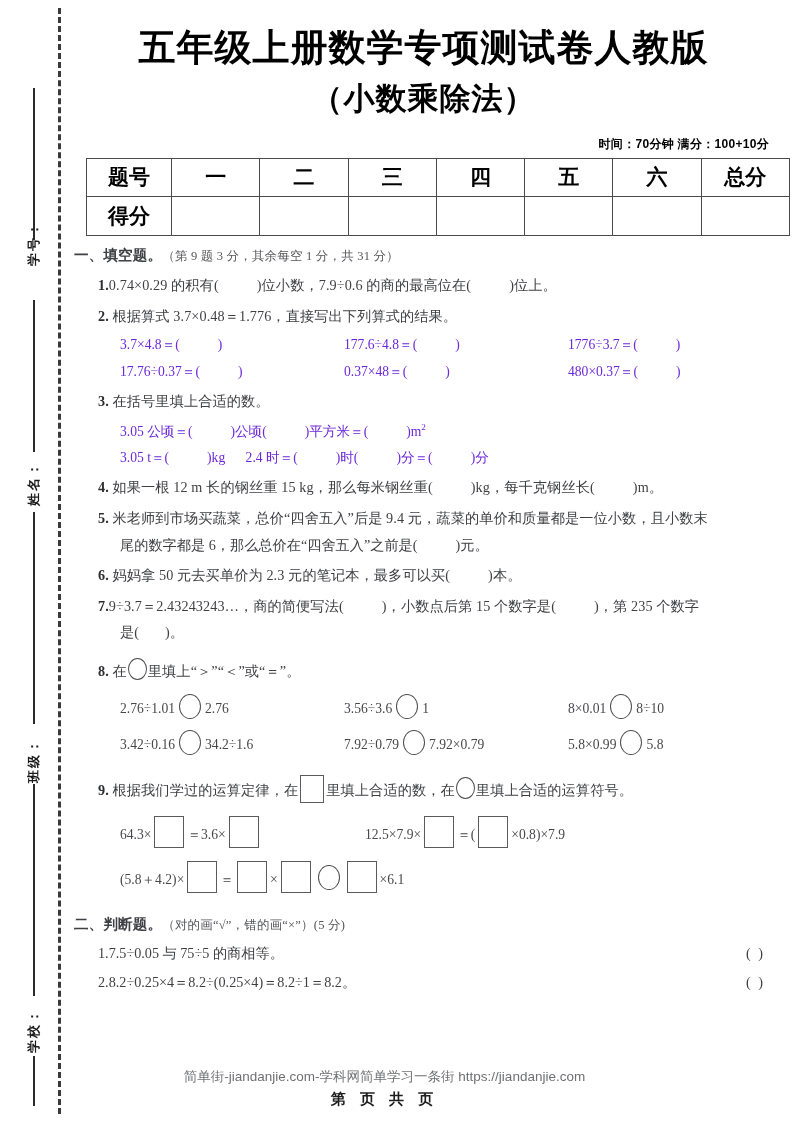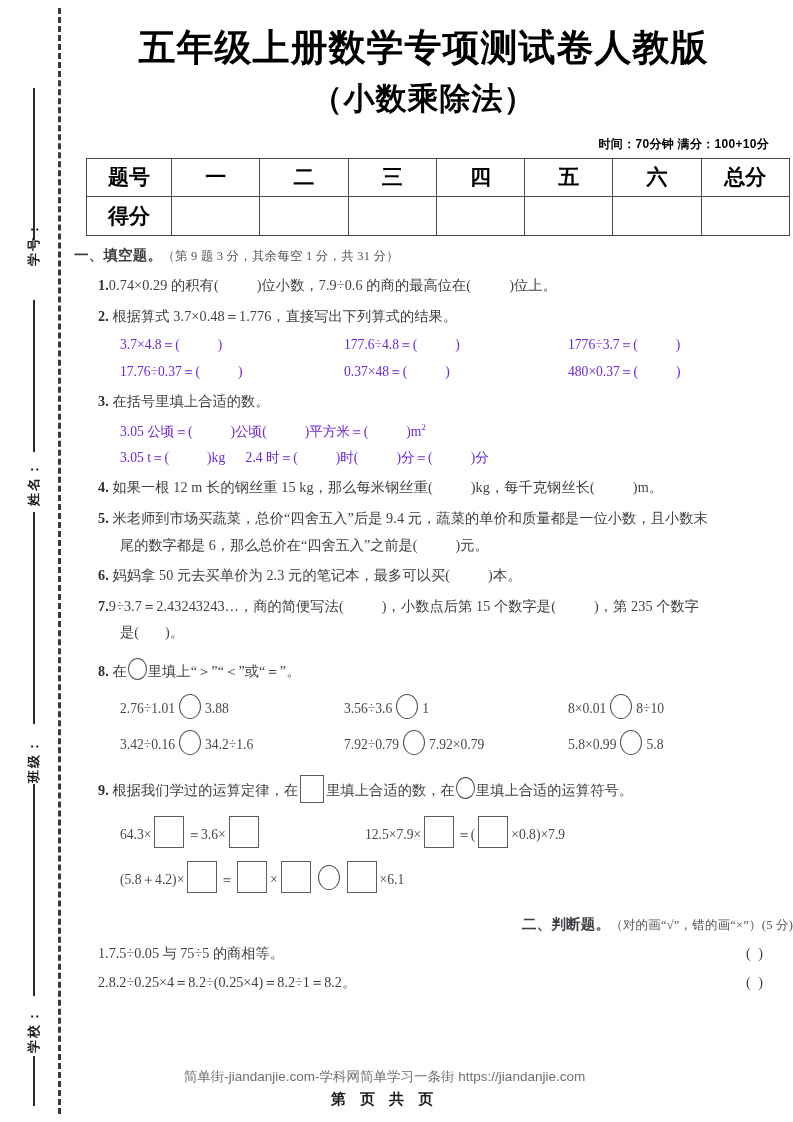--- a/index.html
+++ b/index.html
@@ -344,42 +344,42 @@
     <span class="num">7.</span><span>9÷3.7＝2.43243243…，商的简便写法(</span><span class="blank"></span><span>)，小数点后第 15 个数字是(</span><span class="blank"></span><span>)，第 235 个数字</span>
   </div>
   <div class="q-line2">
     <span>是(</span><span class="blank-sm"></span><span>)。</span>
   </div>
 
   <div class="q" style="margin-top:16px;">
     <span class="num">8.</span>&nbsp;<span>在</span><span class="circ-inline"></span><span>里填上“＞”“＜”或“＝”。</span>
   </div>
   <div class="cmp-row">
-    <span class="cell"><span>2.76÷1.01</span><span class="circ"></span><span>3.88</span></span>
+    <span class="cell"><span>2.76÷1.01</span><span class="circ"></span><span>2.76</span></span>
     <span class="cell"><span>3.56÷3.6</span><span class="circ"></span><span>1</span></span>
     <span class="cell"><span>8×0.01</span><span class="circ"></span><span>8÷10</span></span>
   </div>
   <div class="cmp-row">
     <span class="cell"><span>3.42÷0.16</span><span class="circ"></span><span>34.2÷1.6</span></span>
     <span class="cell"><span>7.92÷0.79</span><span class="circ"></span><span>7.92×0.79</span></span>
     <span class="cell"><span>5.8×0.99</span><span class="circ"></span><span>5.8</span></span>
   </div>
 
   <div class="q" style="margin-top:20px;">
     <span class="num">9.</span>&nbsp;<span>根据我们学过的运算定律，在</span><span class="box-inline"></span><span>里填上合适的数，在</span><span class="circ-inline"></span><span>里填上合适的运算符号。</span>
   </div>
   <div class="eq-row">
     <span class="cell"><span>64.3×</span><span class="box"></span><span>＝3.6×</span><span class="box"></span></span>
     <span class="cell"><span>12.5×7.9×</span><span class="box"></span><span>＝(</span><span class="box"></span><span>×0.8)×7.9</span></span>
   </div>
   <div class="eq-row">
     <span><span>(5.8＋4.2)×</span><span class="box"></span><span>＝</span><span class="box"></span><span>×</span><span class="box"></span><span class="circ"></span><span class="box"></span><span>×6.1</span></span>
   </div>
 
-  <div class="section-head" style="margin-top:22px;text-align:right;">
+  <div class="section-head" style="margin-top:22px;">
     <span class="sec-name">二、判断题。</span><span class="sec-note">（对的画“√”，错的画“×”）(5 分)</span>
   </div>
 
   <div class="tf-row">
     <span class="txt"><span class="num">1.</span><span>7.5÷0.05 与 75÷5 的商相等。</span></span>
     <span class="spacer"></span>
     <span class="paren">(          )</span>
   </div>
   <div class="tf-row">
     <span class="txt"><span class="num">2.</span><span>8.2÷0.25×4＝8.2÷(0.25×4)＝8.2÷1＝8.2。</span></span>

